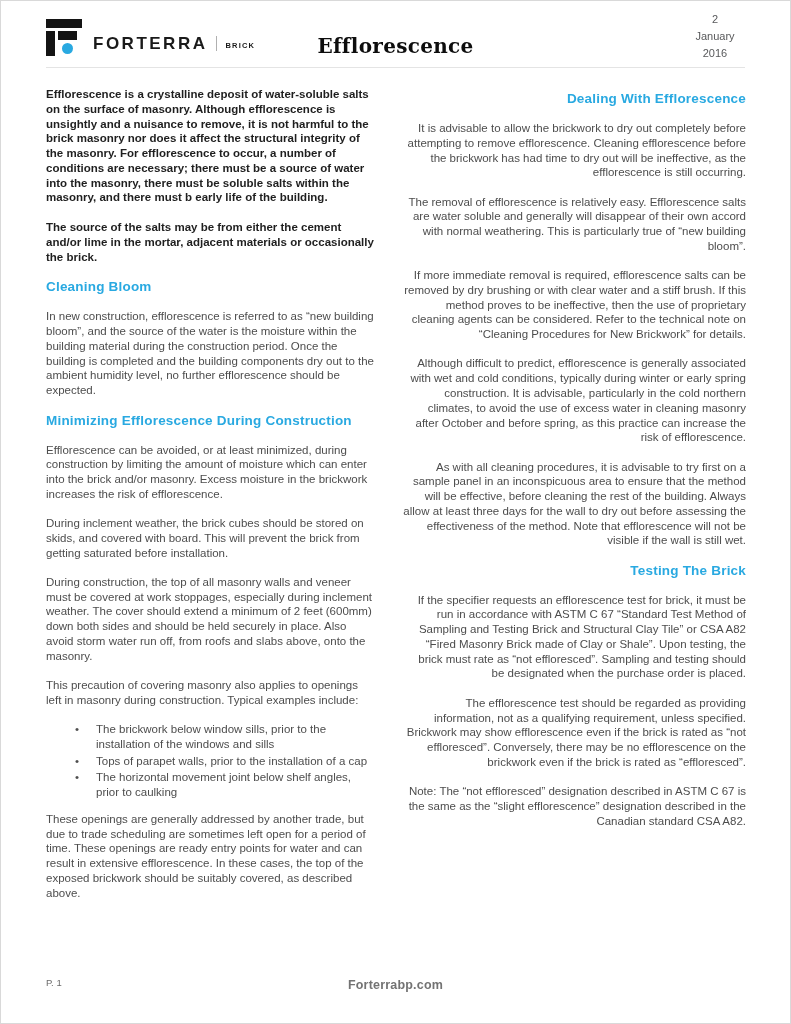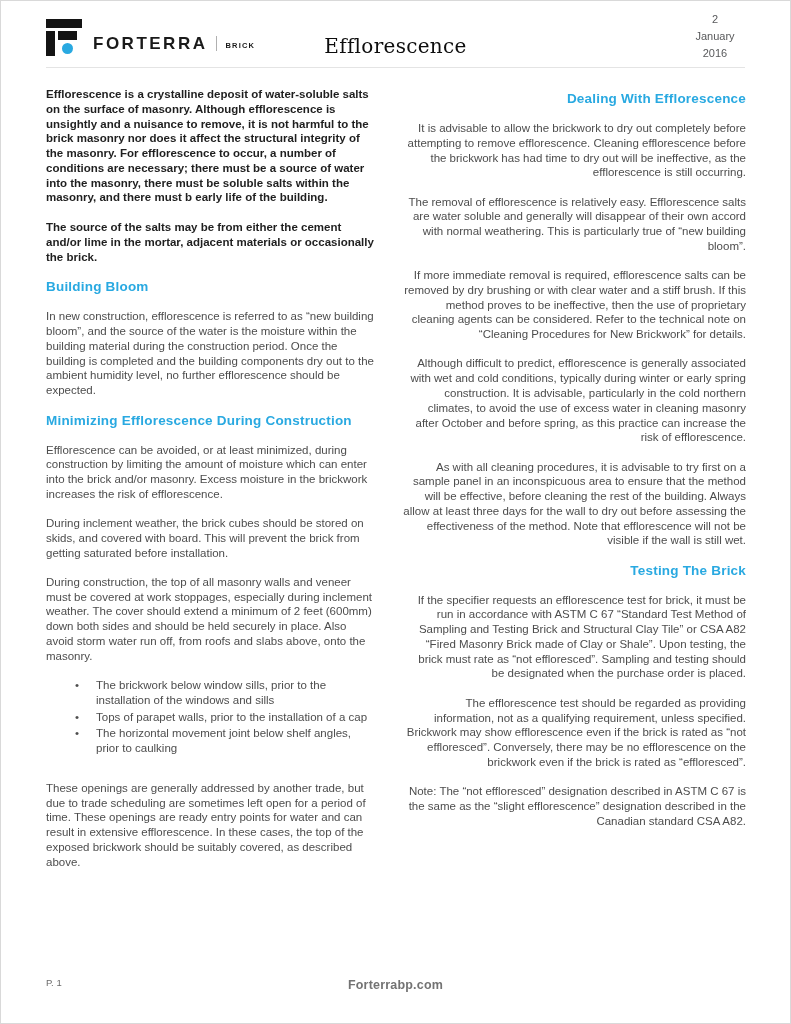--- a/index.html
+++ b/index.html
@@ -27,21 +27,21 @@
     margin-left: 11px; font-weight: bold; font-size: 17px;
     letter-spacing: 2.5px; color: #1a1a1a; margin-top: 12px;
   }
   .brand-divider { width: 1px; height: 15px; background: #b0b0b0; margin: 12px 0 0 9px; }
   .brand-sub {
     margin-left: 8px; margin-top: 15px; font-size: 7.5px; font-weight: bold;
     letter-spacing: 1.2px; color: #1a1a1a;
   }
   .page-title {
     position: absolute; left: 50%; transform: translateX(-50%); top: 23px;
-    font-family: "DejaVu Serif", serif; font-weight: normal;
+    font-family: "DejaVu Serif", serif; font-weight: bold;
     font-size: 20px; color: #0d0d0d; letter-spacing: 0.3px; white-space: nowrap;
   }
   .date-block {
     position: absolute; right: 2px; top: 0; width: 56px;
     text-align: center; font-size: 11px; color: #58595b; line-height: 1.55;
   }
   .header-rule { position: absolute; top: 66px; left: 45px; right: 45px; height: 1px; background: #e4e4e4; }
 
   
   .columns { position: absolute; top: 86px; left: 45px; right: 44px; display: flex; gap: 27px; }
@@ -49,21 +49,21 @@
   .col-right { flex: 1; min-width: 0; text-align: right; }
 
   p.body-p { font-size: 11.5px; line-height: 1.285; margin: 0 0 14.5px; }
   .intro p.body-p { font-weight: bold; color: #1f1f1f; margin-bottom: 15px; }
   h2.sec-head {
     font-size: 13.5px; font-weight: bold; color: #29a9e1;
     margin: 4px 0 15px; letter-spacing: 0.2px;
   }
   h2.sec-head.gap-top { margin-top: 9px; }
 
-  ul.bullets { list-style: none; margin: 0 0 25px; padding: 0 0 0 29px; }
+  ul.bullets { list-style: none; margin: 0 0 12px; padding: 0 0 0 29px; }
   ul.bullets li {
     position: relative; padding-left: 21px; font-size: 11.5px; line-height: 1.285;
     margin: 0 0 2px;
   }
   ul.bullets li::before { content: "\2022"; position: absolute; left: 0; top: 0; color: #4d4d4d; }
 
   
   .footer-page-number { position: absolute; left: 45px; bottom: 35px; font-size: 9.5px; color: #6a6a6a; }
   .footer-website {
     position: absolute; left: 0; right: 0; bottom: 31px; text-align: center;
@@ -97,27 +97,28 @@
   <div class="header-rule"></div>
 
   <div class="columns">
 
     <div class="col-left">
       <div class="intro">
         <p class="body-p">Efflorescence is a crystalline deposit of water-soluble salts on the surface of masonry. Although efflorescence is unsightly and a nuisance to remove, it is not harmful to the brick masonry nor does it affect the structural integrity of the masonry. For efflorescence to occur, a number of conditions are necessary; there must be a source of water into the masonry, there must be soluble salts within the masonry, and there must b early life of the building.</p>
         <p class="body-p">The source of the salts may be from either the cement and/or lime in the mortar, adjacent materials or occasionally the brick.</p>
       </div>
 
-      <h2 class="sec-head">Building Bloom</h2>
+      <h2 class="sec-head">Cleaning Bloom</h2>
       <p class="body-p">In new construction, efflorescence is referred to as “new building bloom”, and the source of the water is the moisture within the building material during the construction period. Once the building is completed and the building components dry out to the ambient humidity level, no further efflorescence should be expected.</p>
 
       <h2 class="sec-head gap-top">Minimizing Efflorescence During Construction</h2>
       <p class="body-p">Efflorescence can be avoided, or at least minimized, during construction by limiting the amount of moisture which can enter into the brick and/or masonry. Excess moisture in the brickwork increases the risk of efflorescence.</p>
       <p class="body-p">During inclement weather, the brick cubes should be stored on skids, and covered with board. This will prevent the brick from getting saturated before installation.</p>
       <p class="body-p">During construction, the top of all masonry walls and veneer must be covered at work stoppages, especially during inclement weather. The cover should extend a minimum of 2 feet (600mm) down both sides and should be held securely in place. Also avoid storm water run off, from roofs and slabs above, onto the masonry.</p>
+      <p class="body-p">This precaution of covering masonry also applies to openings left in masonry during construction. Typical examples include:</p>
 
       <ul class="bullets">
         <li>The brickwork below window sills, prior to the installation of the windows and sills</li>
         <li>Tops of parapet walls, prior to the installation of a cap</li>
         <li>The horizontal movement joint below shelf angles, prior to caulking</li>
       </ul>
 
       <p class="body-p">These openings are generally addressed by another trade, but due to trade scheduling are sometimes left open for a period of time. These openings are ready entry points for water and can result in extensive efflorescence. In these cases, the top of the exposed brickwork should be suitably covered, as described above.</p>
     </div>
 

